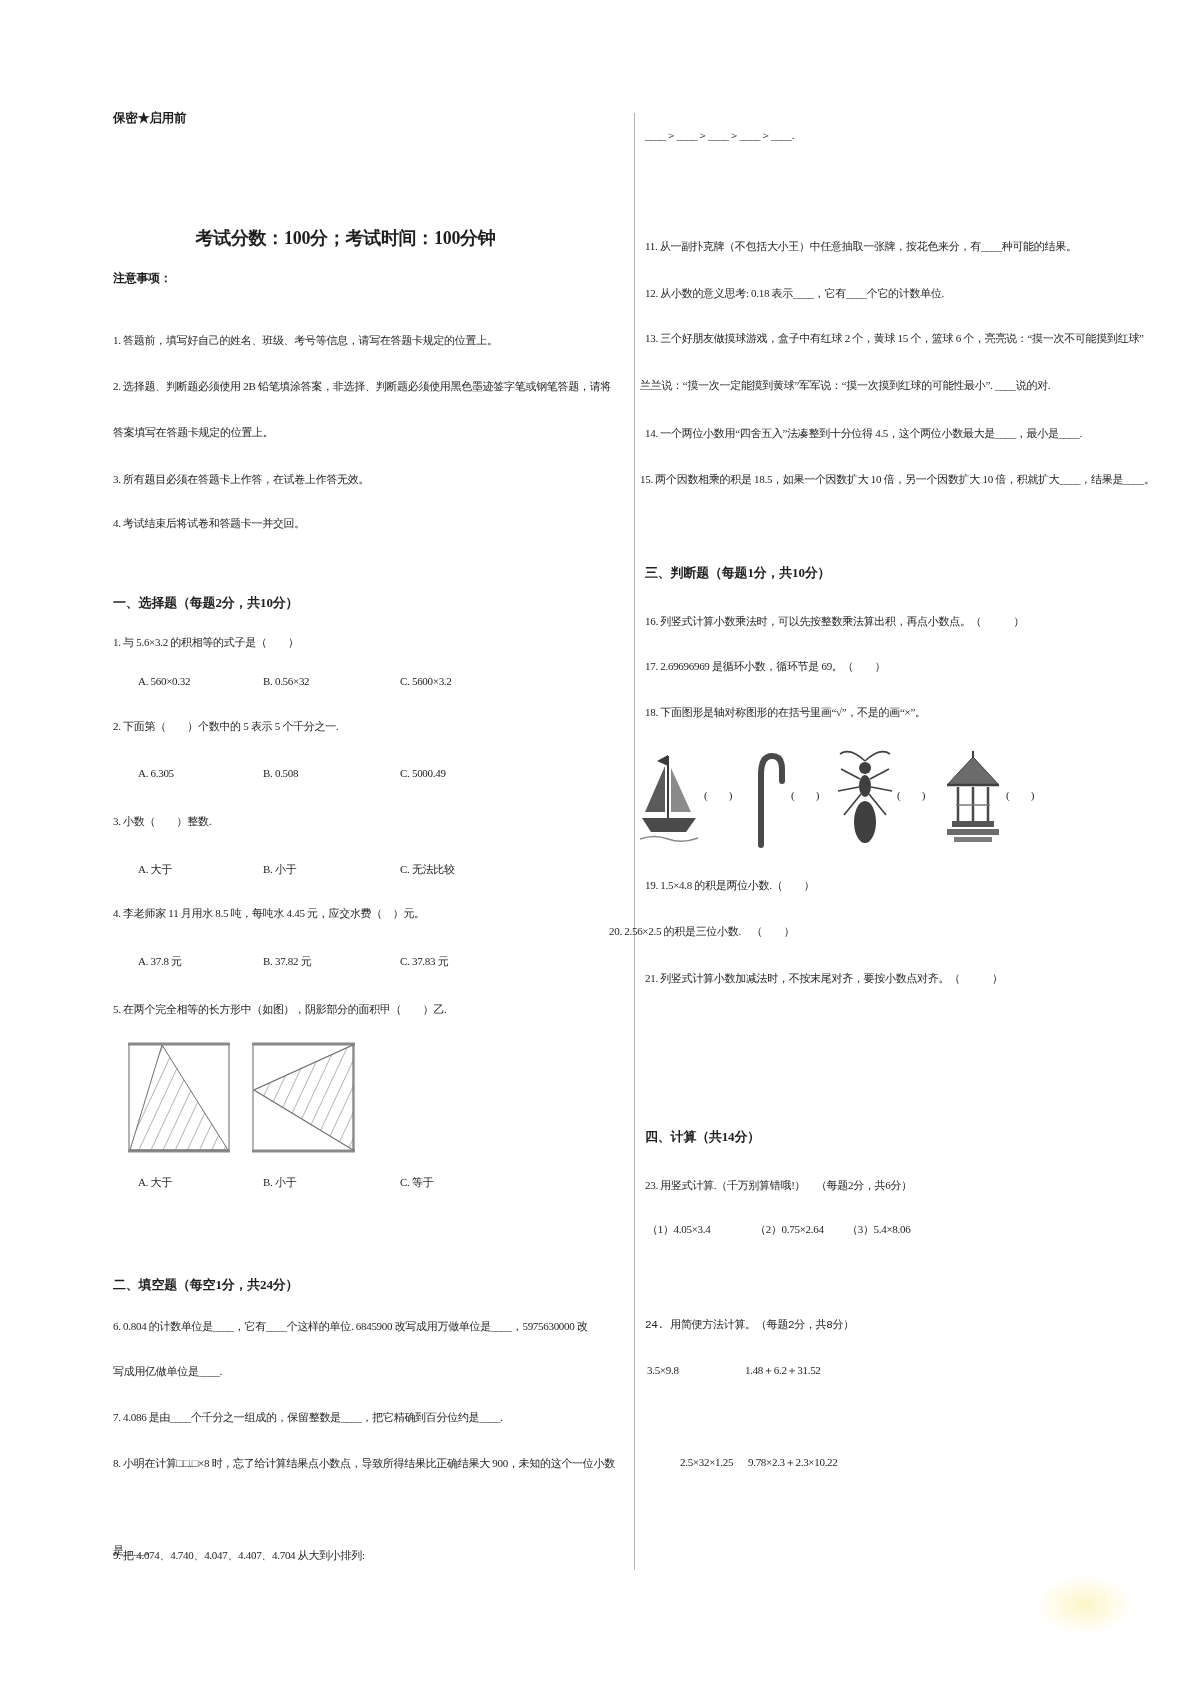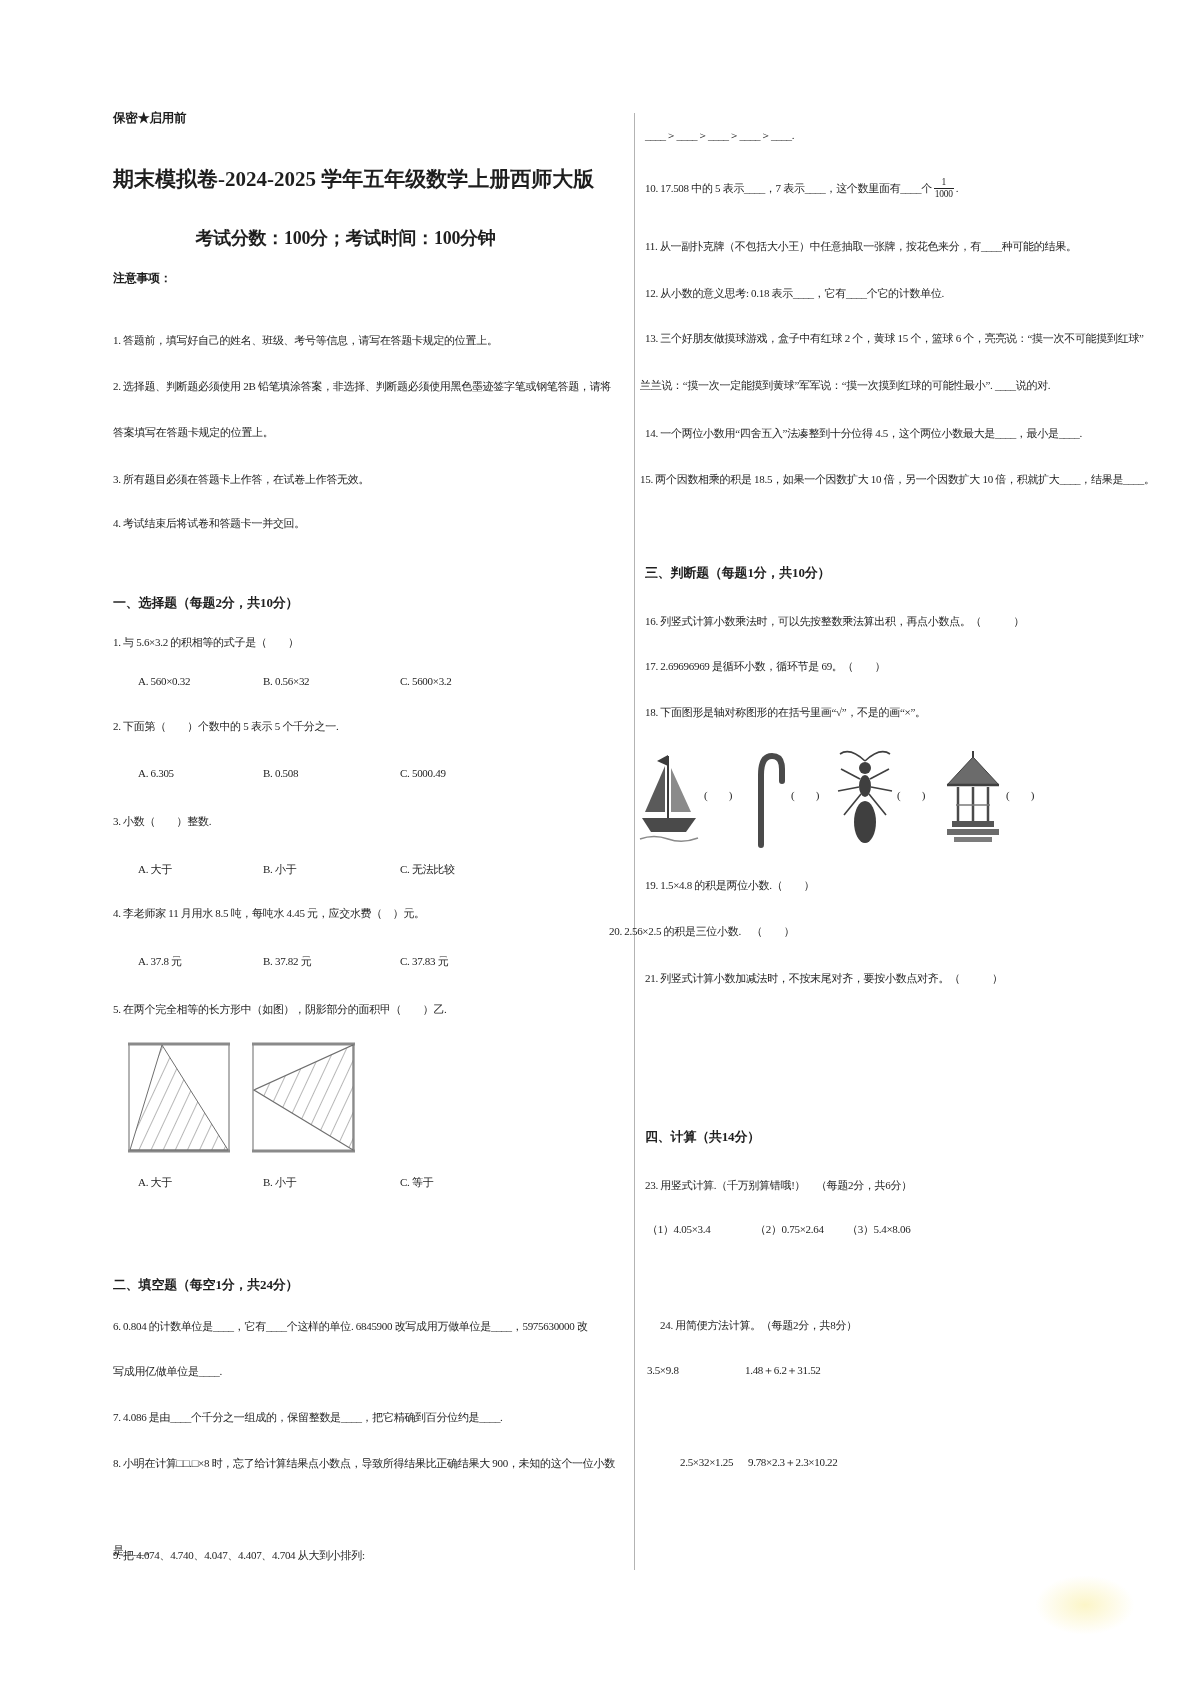--- a/index.html
+++ b/index.html
@@ -23,21 +23,20 @@
     background:radial-gradient(ellipse at center,rgba(250,240,170,0.65),rgba(250,240,170,0) 70%);}
 </style>
 </head>
 <body>
 
 <div id="page">
 
   <div class="divider" style="left:634px;top:113px;height:1457px;"></div>
 
   <div class="line secret" style="left:113px;top:111px;">保密★启用前</div>
-  <div class="line title" style="left:113px;top:166px;">期末模拟卷-2024-2025 学年五年级数学上册西师大版</div>
   <div class="line meta" style="left:113px;top:227px;">考试分数：100分；考试时间：100分钟</div>
   <div class="line b" style="left:113px;top:271px;font-size:12px;">注意事项：</div>
   <div class="line" style="left:113px;top:334px;">1. 答题前，填写好自己的姓名、班级、考号等信息，请写在答题卡规定的位置上。</div>
   <div class="line" style="left:113px;top:380px;">2. 选择题、判断题必须使用 2B 铅笔填涂答案，非选择、判断题必须使用黑色墨迹签字笔或钢笔答题，请将</div>
   <div class="line" style="left:113px;top:426px;">答案填写在答题卡规定的位置上。</div>
   <div class="line" style="left:113px;top:473px;">3. 所有题目必须在答题卡上作答，在试卷上作答无效。</div>
   <div class="line" style="left:113px;top:517px;">4. 考试结束后将试卷和答题卡一并交回。</div>
 
   <div class="line h" style="left:113px;top:595px;">一、选择题（每题2分，共10分）</div>
   <div class="line" style="left:113px;top:636px;">1. 与 5.6×3.2 的积相等的式子是（　　）</div>
@@ -92,28 +91,20 @@
   <div class="line h" style="left:113px;top:1277px;">二、填空题（每空1分，共24分）</div>
   <div class="line" style="left:113px;top:1320px;">6. 0.804 的计数单位是____，它有____个这样的单位. 6845900 改写成用万做单位是____，5975630000 改</div>
   <div class="line" style="left:113px;top:1365px;">写成用亿做单位是____.</div>
   <div class="line" style="left:113px;top:1411px;">7. 4.086 是由____个千分之一组成的，保留整数是____，把它精确到百分位约是____.</div>
   <div class="line" style="left:113px;top:1457px;">8. 小明在计算□□.□×8 时，忘了给计算结果点小数点，导致所得结果比正确结果大 900，未知的这个一位小数</div>
   <div class="line" style="left:113px;top:1502px;margin-top:42px;">是____。</div>
   <div class="line" style="left:113px;top:1549px;">9. 把 4.074、4.740、4.047、4.407、4.704 从大到小排列:</div>
 
   <div class="line" style="left:645px;top:129px;">____＞____＞____＞____＞____.</div>
 
-  <div class="row" style="left:645px;top:166px;height:44px;">
-    <span>10. 17.508 中的 5 表示____，7 表示____，这个数里面有____个</span>
-    <span class="frac">
-      <span class="num">1</span>
-      <span class="den">1000</span>
-    </span>
-    <span>.</span>
-  </div>
 
   <div class="line" style="left:645px;top:240px;">11. 从一副扑克牌（不包括大小王）中任意抽取一张牌，按花色来分，有____种可能的结果。</div>
   <div class="line" style="left:645px;top:287px;">12. 从小数的意义思考: 0.18 表示____，它有____个它的计数单位.</div>
   <div class="line" style="left:645px;top:332px;">13. 三个好朋友做摸球游戏，盒子中有红球 2 个，黄球 15 个，篮球 6 个，亮亮说：“摸一次不可能摸到红球”</div>
   <div class="line" style="left:640px;top:379px;">兰兰说：“摸一次一定能摸到黄球”军军说：“摸一次摸到红球的可能性最小”. ____说的对.</div>
   <div class="line" style="left:645px;top:427px;">14. 一个两位小数用“四舍五入”法凑整到十分位得 4.5，这个两位小数最大是____，最小是____.</div>
   <div class="line" style="left:640px;top:473px;">15. 两个因数相乘的积是 18.5，如果一个因数扩大 10 倍，另一个因数扩大 10 倍，积就扩大____，结果是____。</div>
 
   <div class="line h" style="left:645px;top:565px;">三、判断题（每题1分，共10分）</div>
   <div class="line" style="left:645px;top:615px;text-align:center;">16. 列竖式计算小数乘法时，可以先按整数乘法算出积，再点小数点。（　　　）</div>
@@ -175,20 +166,20 @@
   <div class="line" style="left:645px;top:879px;">19. 1.5×4.8 的积是两位小数.（　　）</div>
   <div class="line" style="left:609px;top:925px;">20. 2.56×2.5 的积是三位小数.　（　　）</div>
   <div class="line" style="left:645px;top:972px;">21. 列竖式计算小数加减法时，不按末尾对齐，要按小数点对齐。（　　　）</div>
 
 
   <div class="line h" style="left:645px;top:1129px;">四、计算（共14分）</div>
   <div class="line" style="left:645px;top:1179px;">23. 用竖式计算.（千万别算错哦!）　（每题2分，共6分）</div>
   <div class="line" style="left:647px;top:1223px;">（1）4.05×3.4</div>
   <div class="line" style="left:755px;top:1223px;">（2）0.75×2.64</div>
   <div class="line" style="left:847px;top:1223px;">（3）5.4×8.06</div>
-  <div class="line" style="left:660px;top:1319px;">24. 用简便方法计算。（每题2分，共8分）</div>
+  <div class="line" style="left:645px;top:1319px;font-family:Liberation Mono, monospace;">24. 用简便方法计算。（每题2分，共8分）</div>
   <div class="line" style="left:647px;top:1364px;">3.5×9.8</div>
   <div class="line" style="left:745px;top:1364px;">1.48＋6.2＋31.52</div>
   <div class="line" style="left:647px;top:1456px;margin-left:33px;">2.5×32×1.25</div>
   <div class="line" style="left:748px;top:1456px;">9.78×2.3＋2.3×10.22</div>
 
   <div class="smudge"></div>
 </div>
 
 </body></html>

